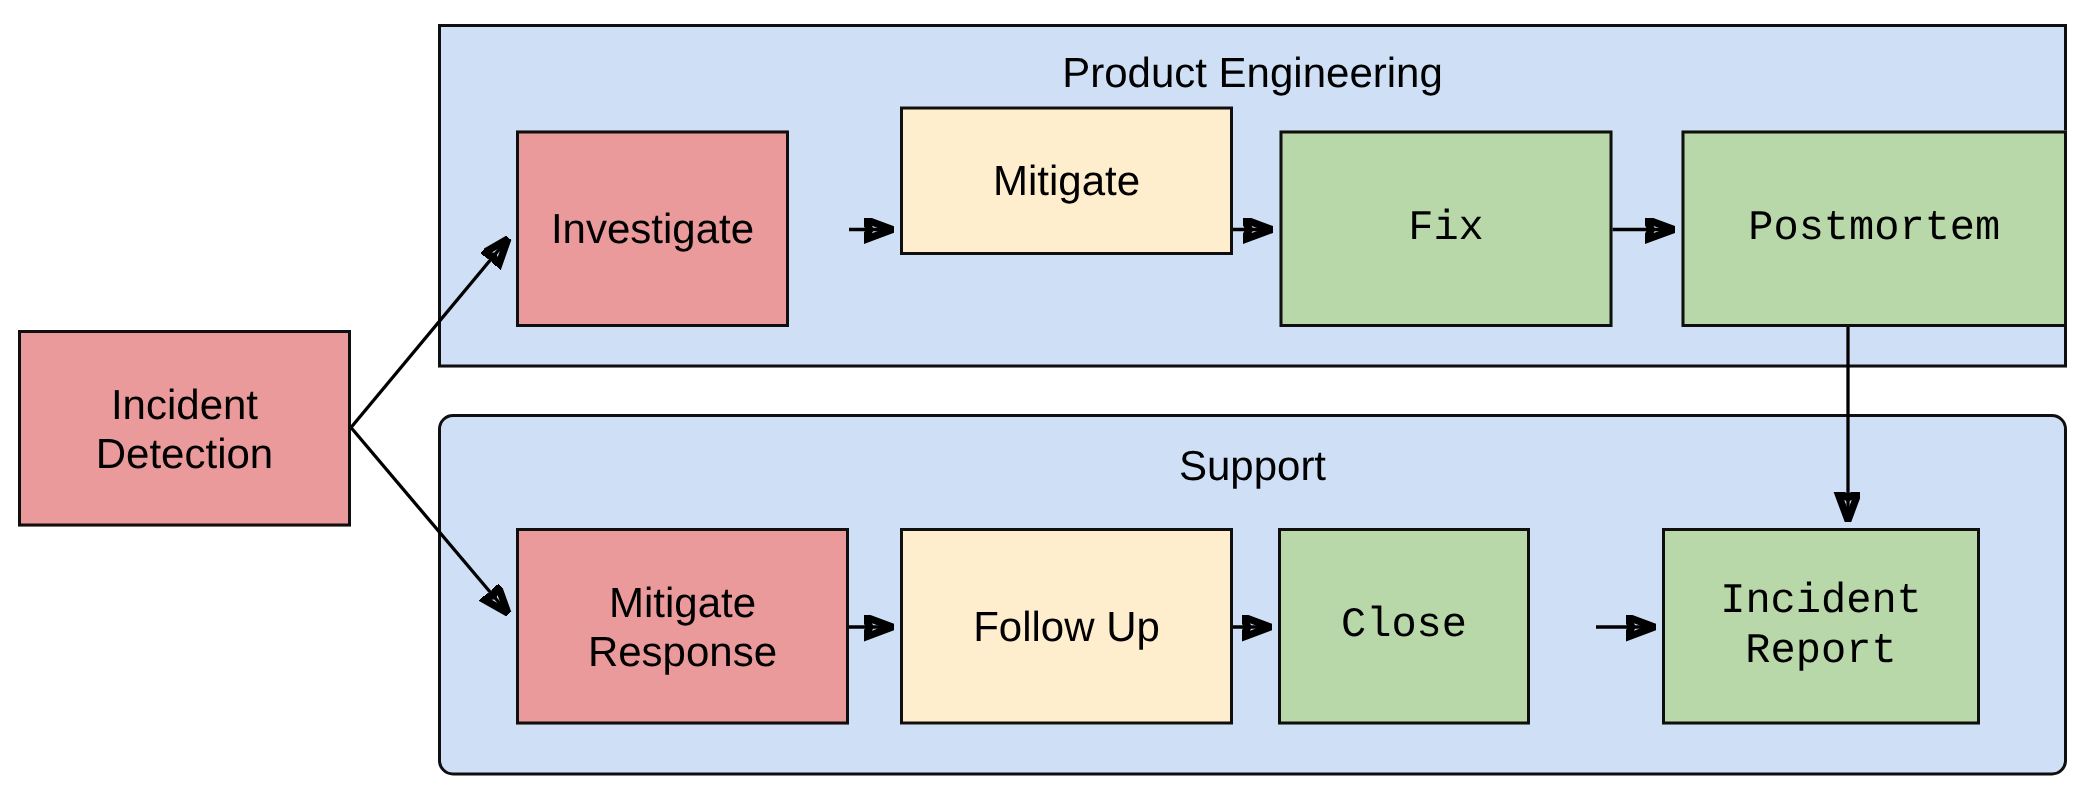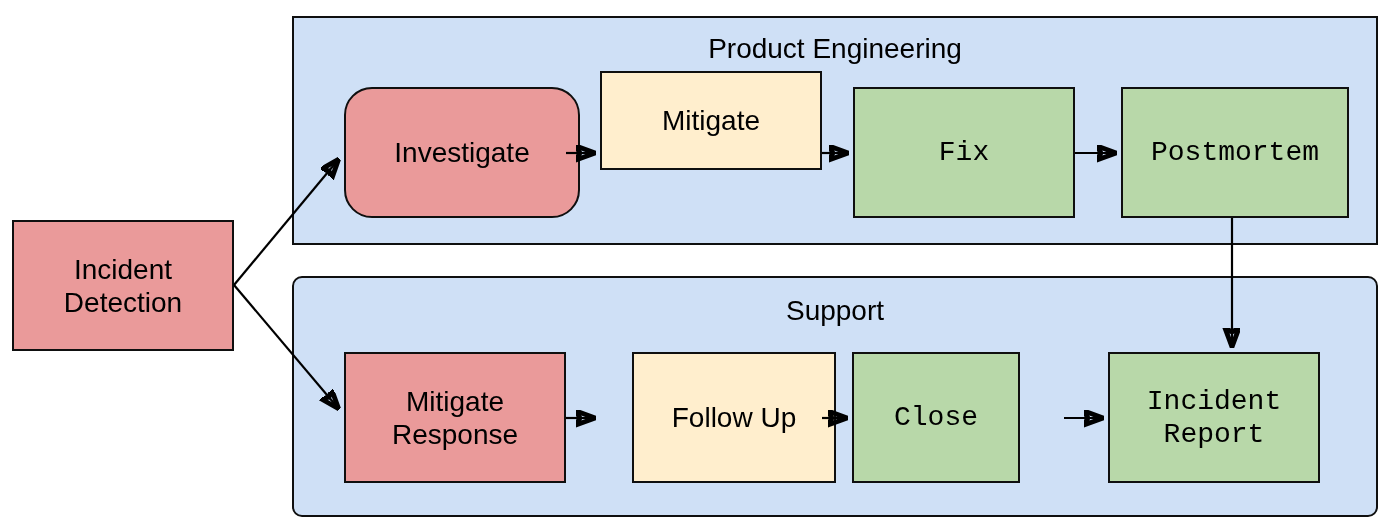--- a/index.html
+++ b/index.html
@@ -72,28 +72,28 @@
     <div class="swimlane-title" style="top: 14px;">Product Engineering</div>
   </div>
 
   <div class="swimlane" id="lane-support" style="left: 292px; top: 276px; width: 1086px; height: 241px; border-radius: 10px;">
     <div class="swimlane-title" style="top: 16px;">Support</div>
   </div>
 
   <div class="node fill-red" id="node-incident-detection" style="left: 12px; top: 220px; width: 222px; height: 131px;">Incident
 Detection</div>
 
-  <div class="node fill-red" id="node-investigate" style="left: 344px; top: 87px; width: 236px; height: 131px; border-radius: 28px;">Investigate</div>
+  <div class="node fill-red" id="node-investigate" style="left: 344px; top: 87px; width: 182px; height: 131px;">Investigate</div>
   <div class="node fill-yellow" id="node-mitigate" style="left: 600px; top: 71px; width: 222px; height: 99px;">Mitigate</div>
   <div class="node fill-green" id="node-fix" style="left: 853px; top: 87px; width: 222px; height: 131px;">Fix</div>
-  <div class="node fill-green" id="node-postmortem" style="left: 1121px; top: 87px; width: 228px; height: 131px;">Postmortem</div>
+  <div class="node fill-green" id="node-postmortem" style="left: 1121px; top: 87px; width: 257px; height: 131px;">Postmortem</div>
 
   <div class="node fill-red" id="node-initial-response" style="left: 344px; top: 352px; width: 222px; height: 131px;">Mitigate
 Response</div>
-  <div class="node fill-yellow" id="node-follow-up" style="left: 600px; top: 352px; width: 204px; height: 131px; margin-left: 32px;">Follow Up</div>
+  <div class="node fill-yellow" id="node-follow-up" style="left: 600px; top: 352px; width: 222px; height: 131px;">Follow Up</div>
   <div class="node fill-green" id="node-close" style="left: 852px; top: 352px; width: 168px; height: 131px;">Close</div>
   <div class="node fill-green" id="node-incident-report" style="left: 1108px; top: 352px; width: 212px; height: 131px;">Incident
 Report</div>
 
   <svg class="edges" id="edge-layer" viewBox="0 0 1386 526" preserveAspectRatio="none">
     <defs>
       <marker id="arrowhead" markerWidth="9" markerHeight="9" refX="8.2" refY="3.6" orient="auto" markerUnits="strokeWidth">
         <path d="M0,0.4 L8.6,3.6 L0,6.8 L1.8,3.6 Z" fill="#000000" stroke="none"></path>
       </marker>
     </defs>

